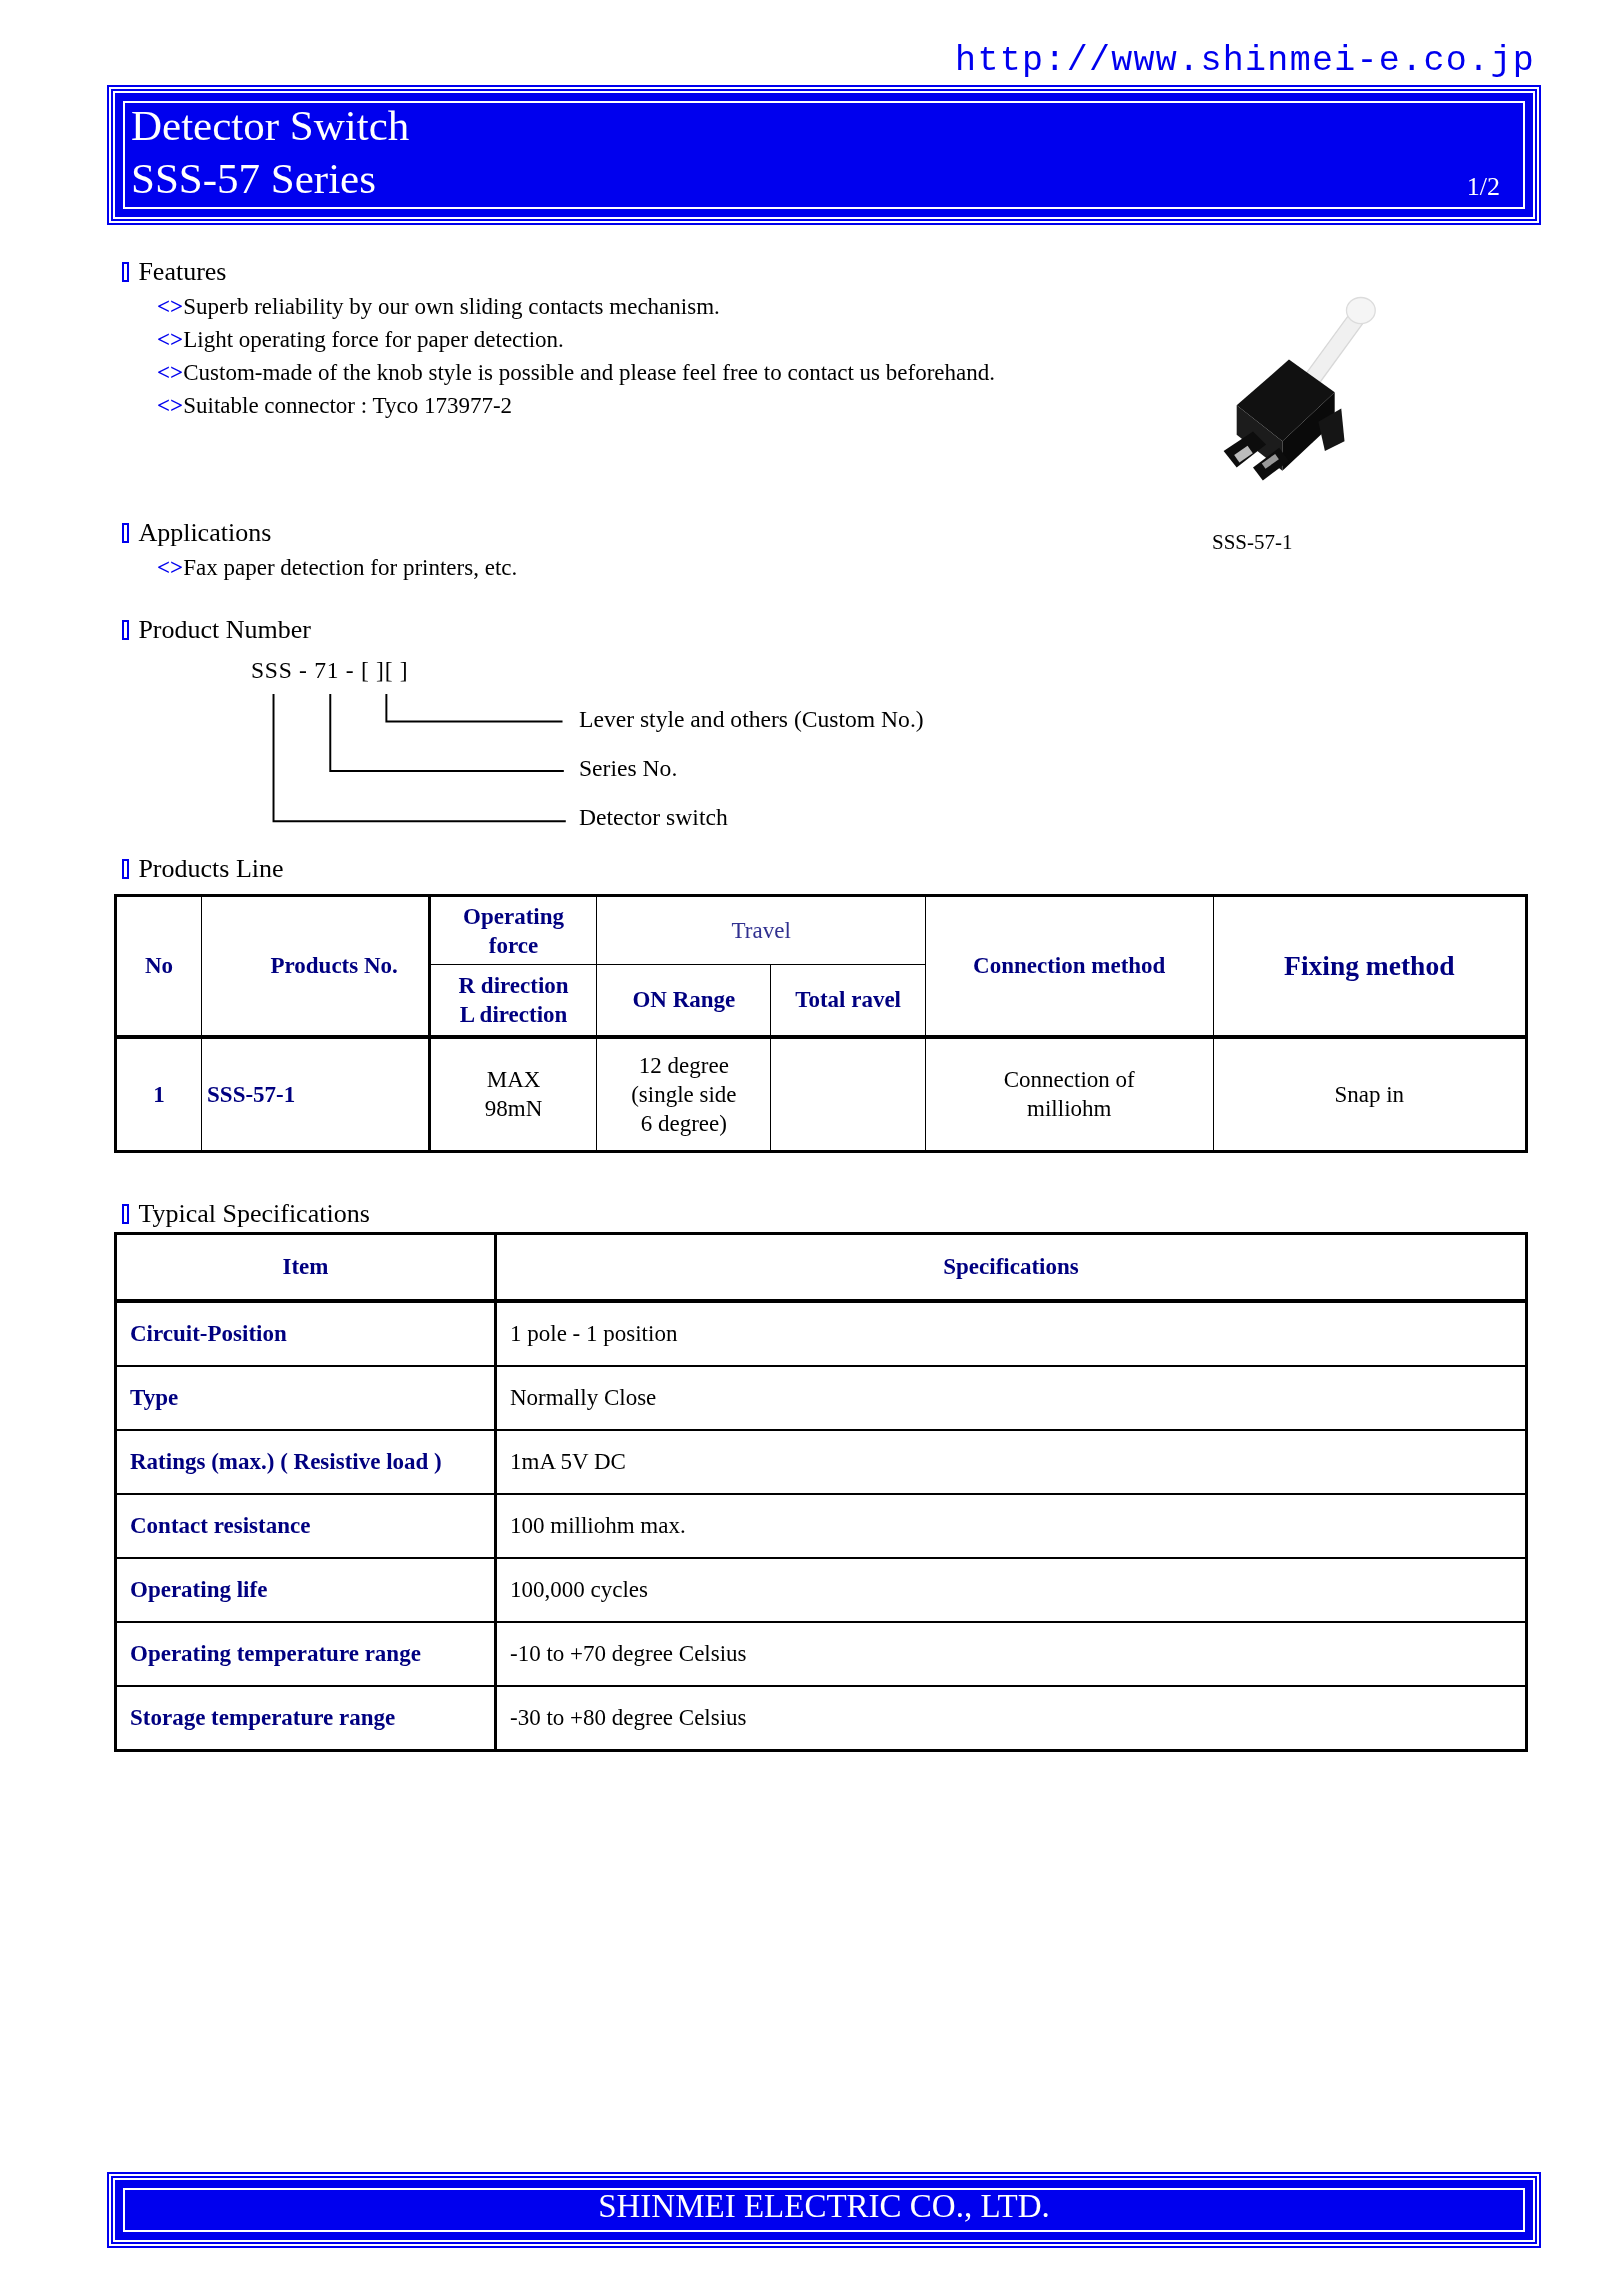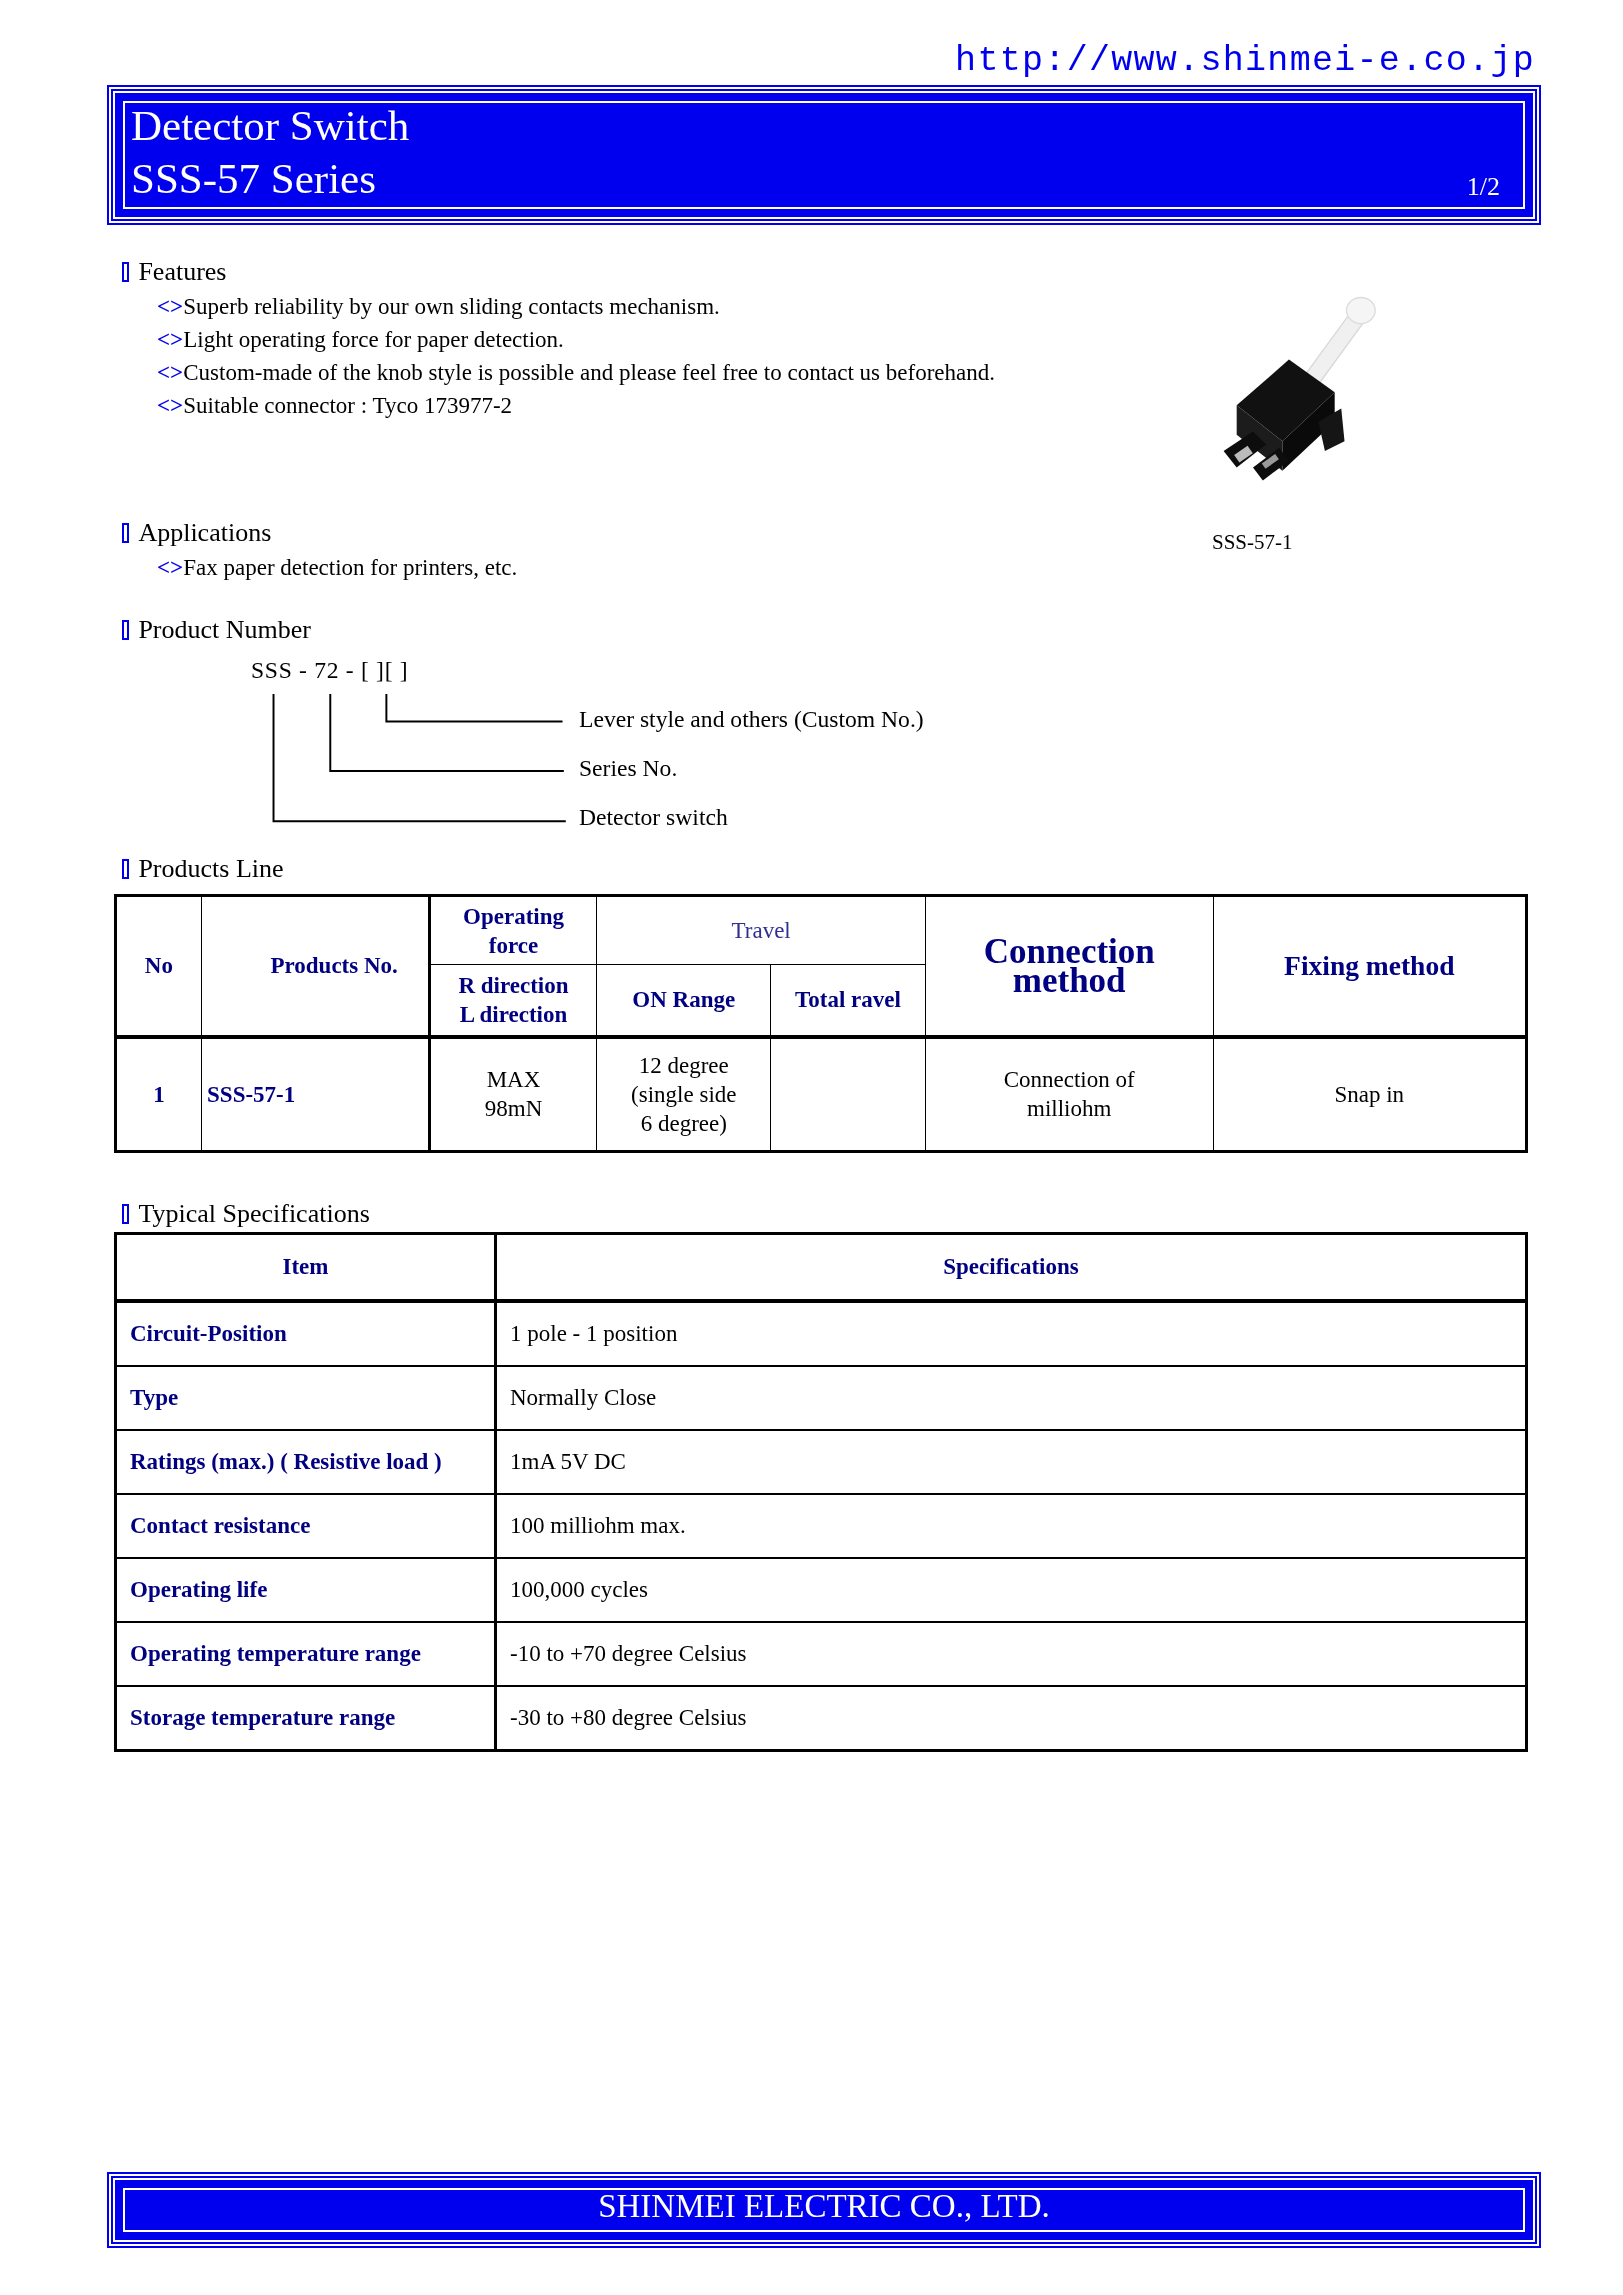--- a/index.html
+++ b/index.html
@@ -110,21 +110,21 @@
   <span>Applications</span>
 </div>
 <div class="bullet-list" style="top:551px;">
   <div class="bullet-item"><span class="bullet">&lt;&gt;</span><span>Fax paper detection for printers, etc.</span></div>
 </div>
 
 <div class="section-head" style="top:615px;">
   <span class="marker"></span>
   <span>Product Number</span>
 </div>
-<div class="pn-code">SSS - 72 - [ ][ ]</div>
+<div class="pn-code">SSS - 71 - [ ][ ]</div>
 <svg style="position:absolute;left:262px;top:694px;" width="314" height="137" viewBox="0 0 480 210">
   <polyline points="190,0 190,42 460,42" fill="none" stroke="#000" stroke-width="3"></polyline>
   <polyline points="104,0 104,118 462,118" fill="none" stroke="#000" stroke-width="3"></polyline>
   <polyline points="17,0 17,195 465,195" fill="none" stroke="#000" stroke-width="3"></polyline>
 </svg>
 <div class="pn-label" style="left:579px;top:706px;">Lever style and others (Custom No.)</div>
 <div class="pn-label" style="left:579px;top:755px;">Series No.</div>
 <div class="pn-label" style="left:579px;top:804px;">Detector switch</div>
 
 <div class="section-head" style="top:854px;">
@@ -140,21 +140,21 @@
     <col style="width:155px">
       <col style="width:288px">
       <col style="width:314px">
   </colgroup>
   <tbody>
       <tr style="height:69px">
     <td rowspan="2" class="hdr" style="border-bottom:4.6px solid #000;">No</td>
     <td rowspan="2" class="hdr" style="border-bottom:4.6px solid #000;padding-left:44px;">Products No.</td>
     <td class="hdr thick-left">Operating force</td>
     <td colspan="2" class="hdr-light">Travel</td>
-    <td rowspan="2" class="hdr" style="font-size:35px;border-bottom:4.6px solid #000;">Connection method</td>
+    <td rowspan="2" class="hdr" style="font-size:23px;border-bottom:4.6px solid #000;">Connection method</td>
     <td rowspan="2" class="hdr" style="font-size:27.5px;border-bottom:4.6px solid #000;">Fixing method</td>
   </tr>
   <tr class="head-bottom" style="height:72px">
     <td class="hdr thick-left">
       <div>R direction</div>
       <div>L direction</div>
     </td>
     <td class="hdr">ON Range</td>
     <td class="hdr">Total ravel</td>
   </tr>

